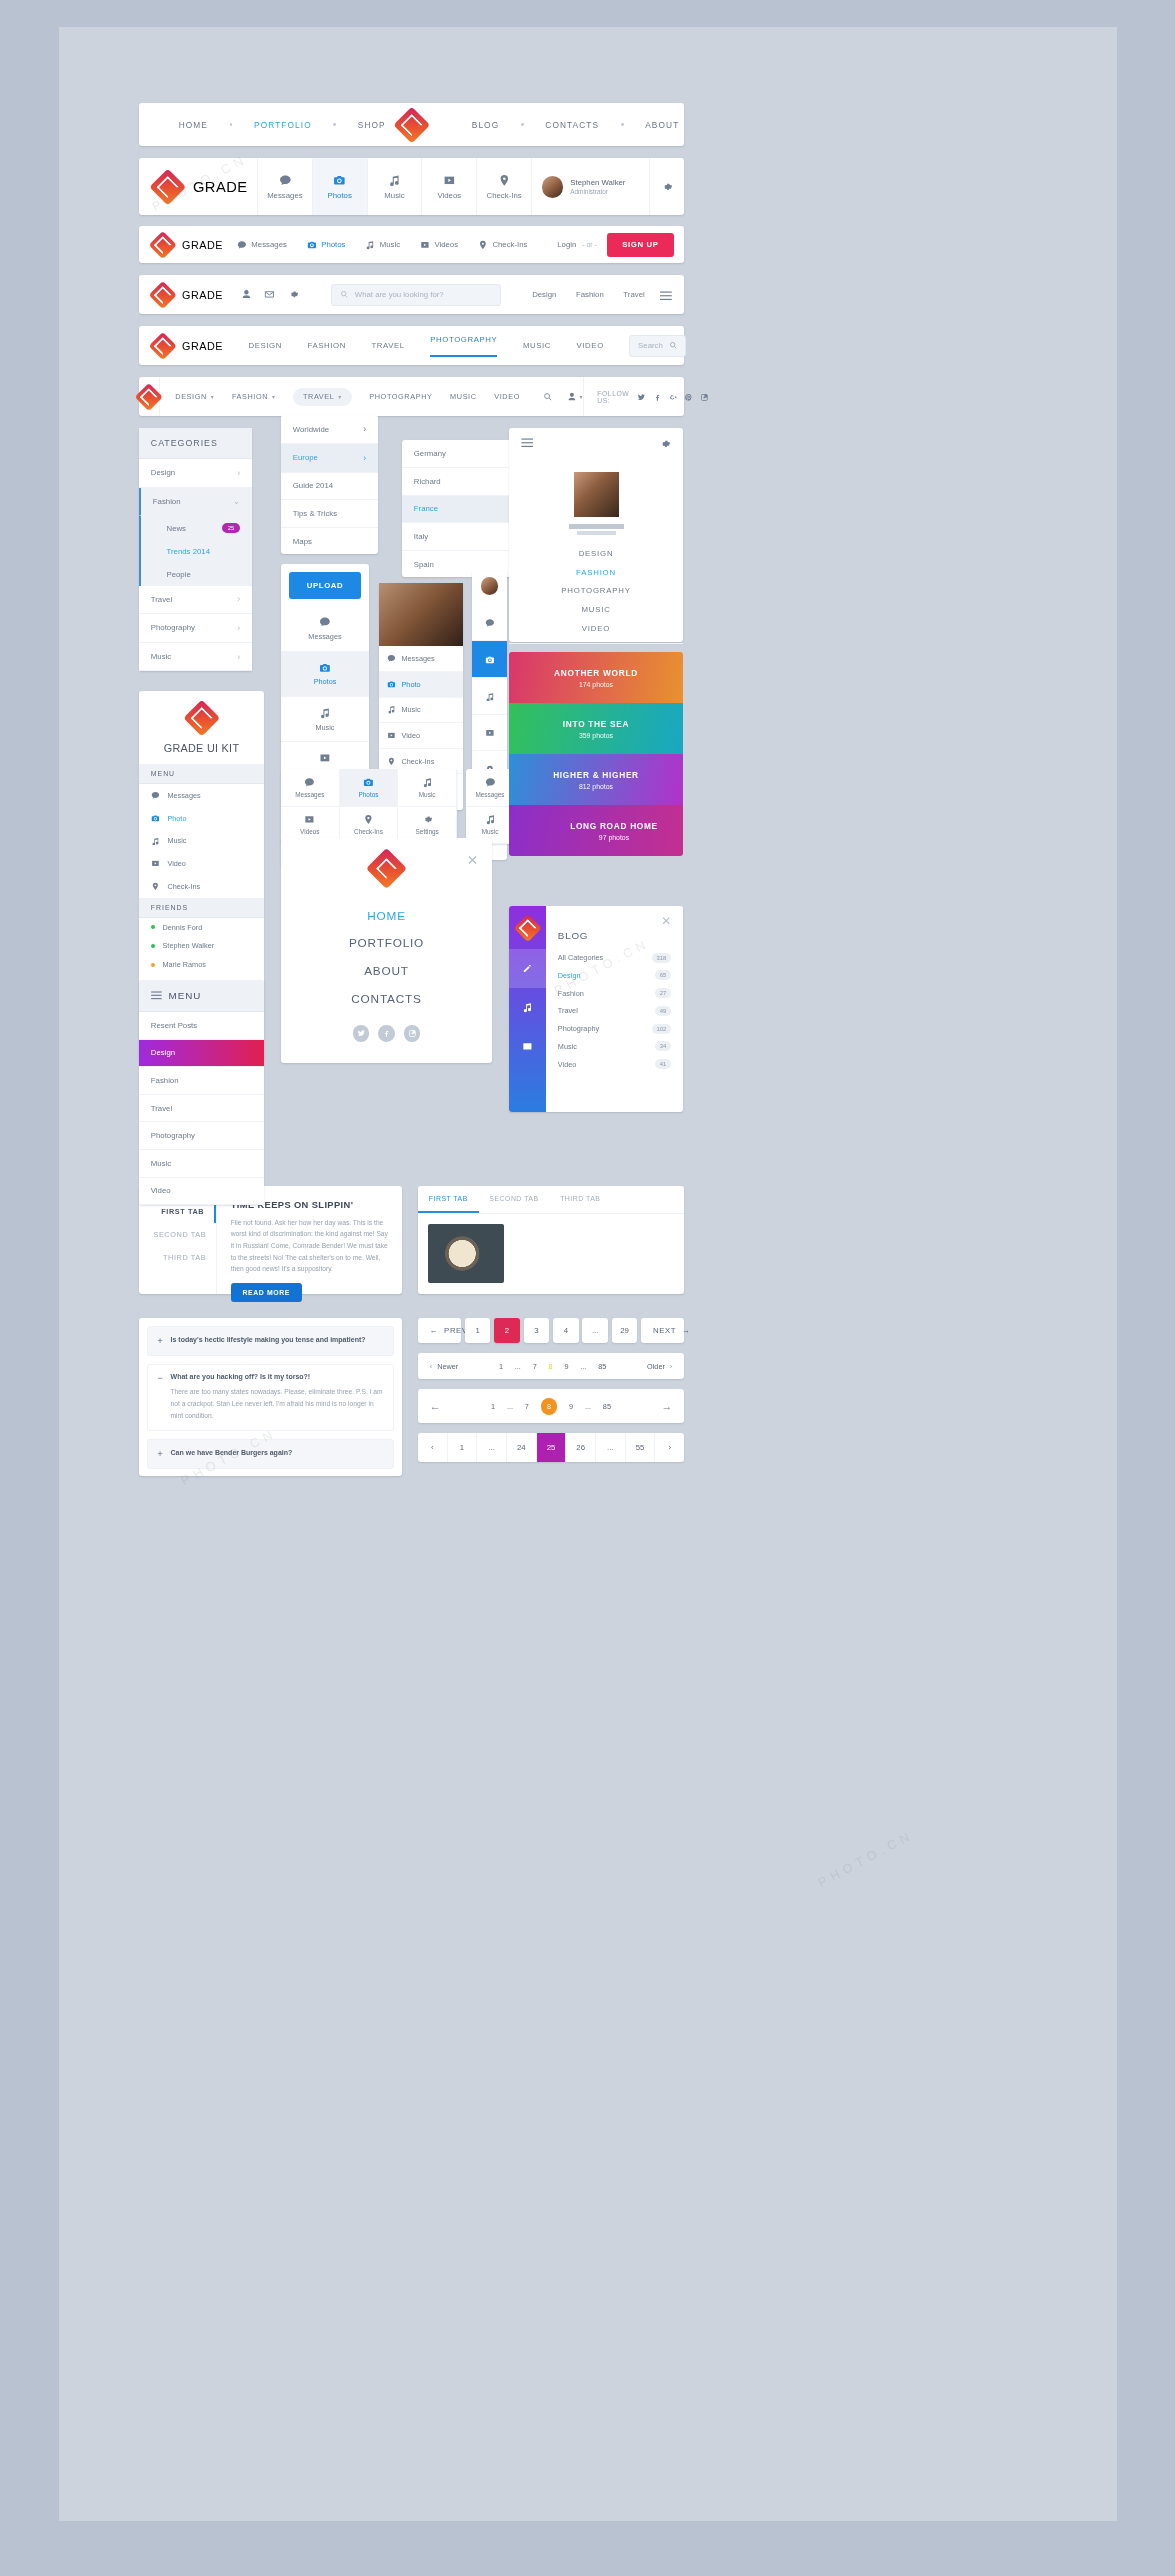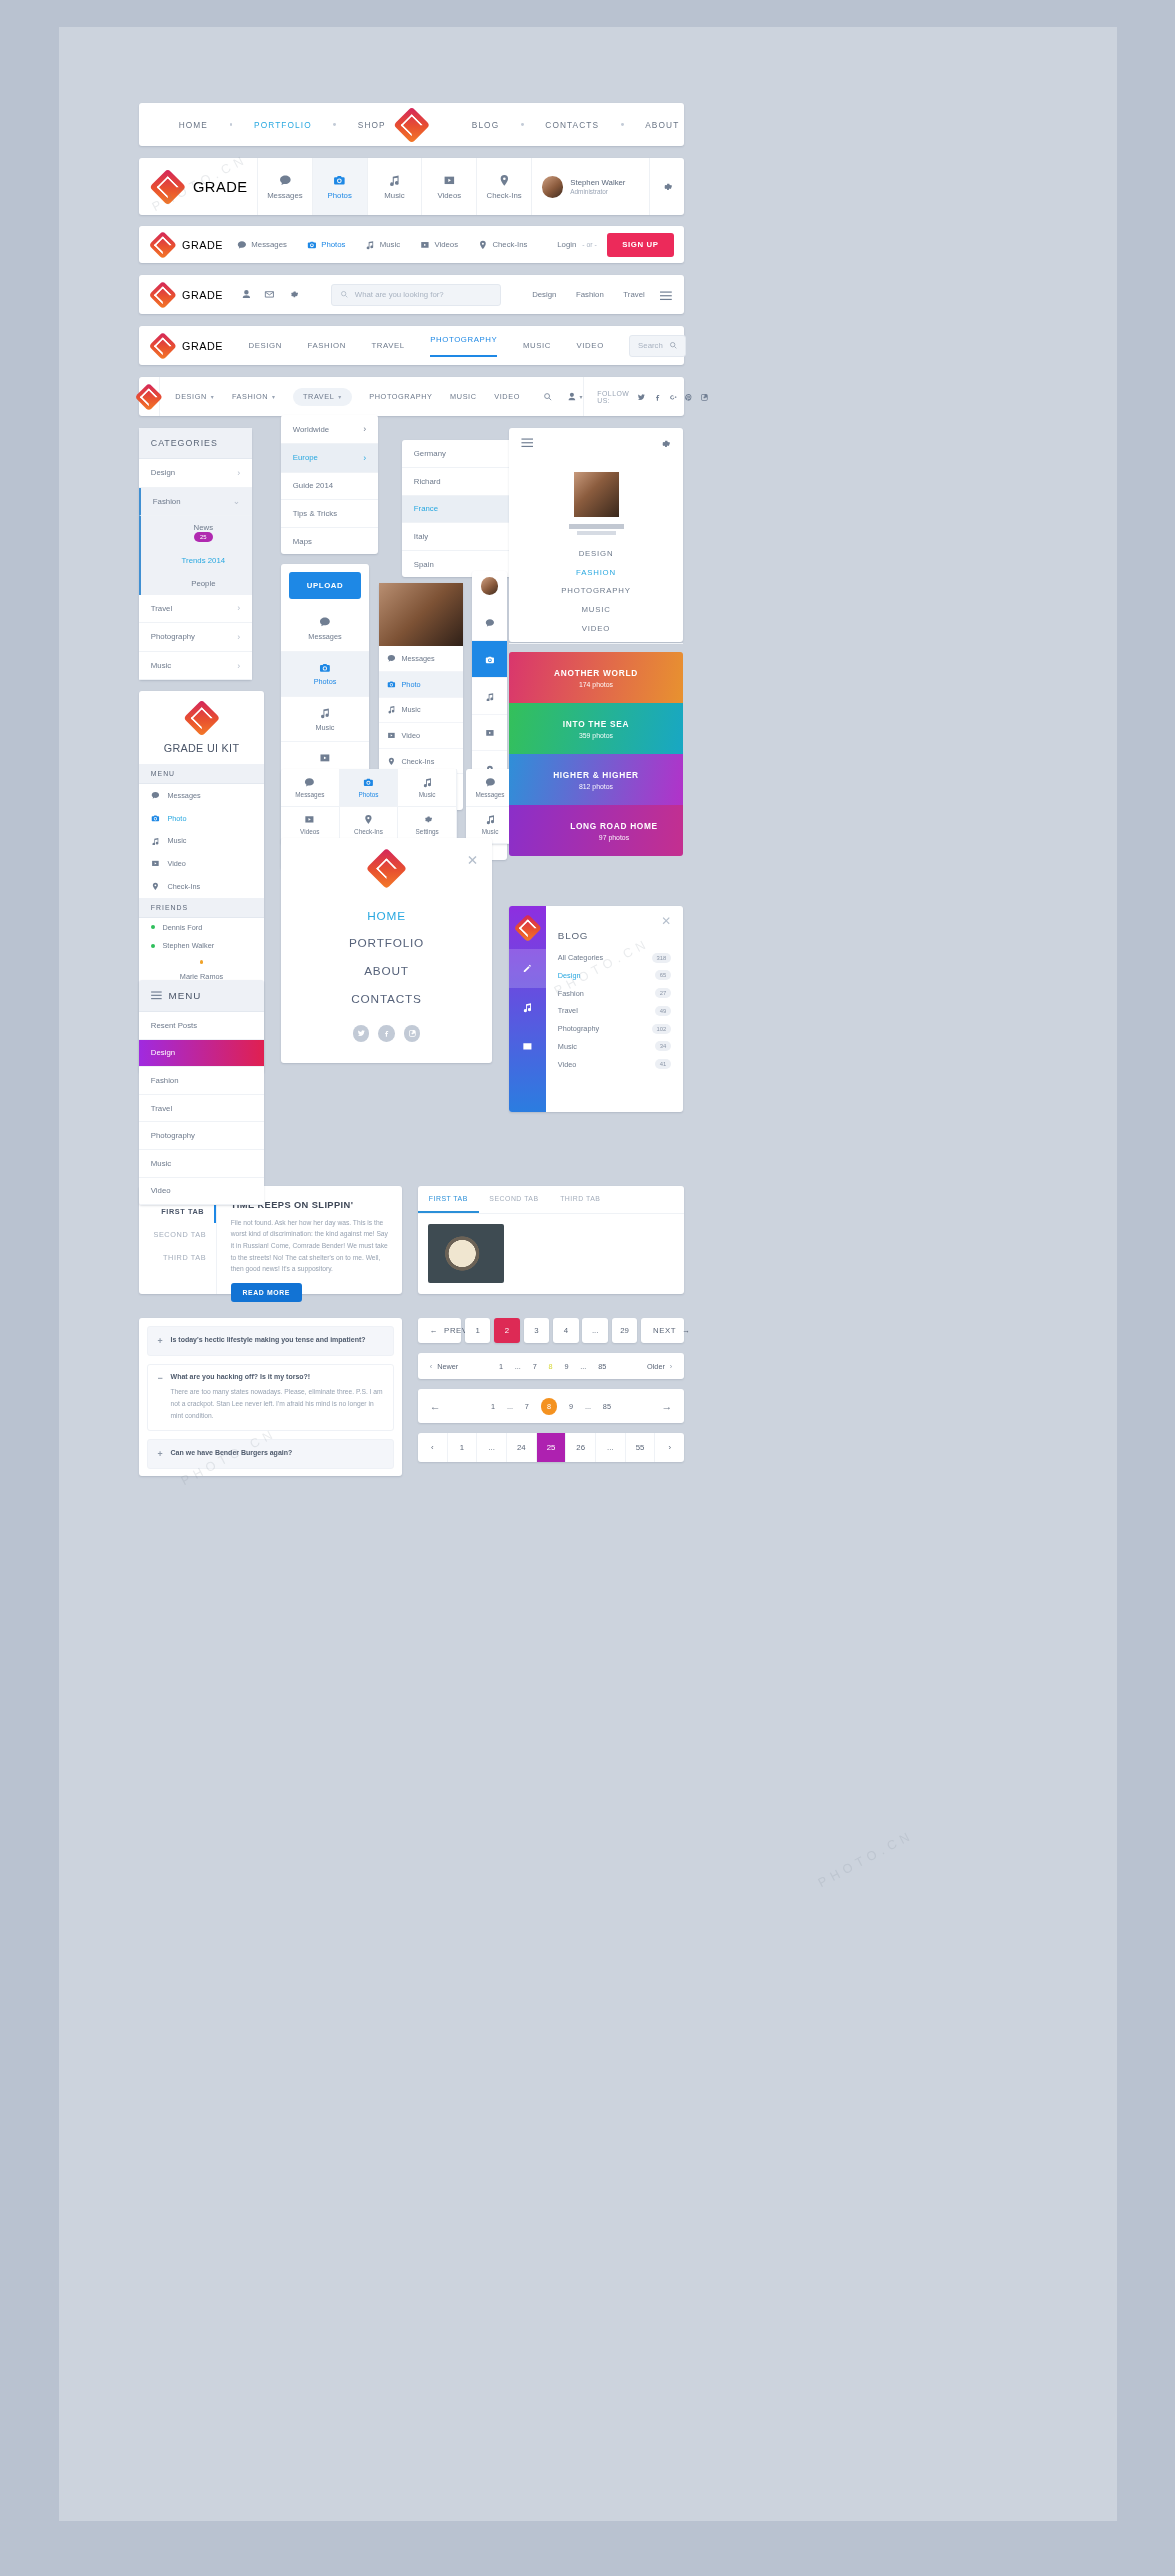--- a/index.html
+++ b/index.html
@@ -88,21 +88,21 @@
 
   
   #cats { left:0; top:325px; width:113px; }
   .pnl-h{ background:#eef1f6; padding:9.8px 11.8px; font-size:8.8px; letter-spacing:1px; color:#5b6678;
           border-bottom:1px solid #e3e8ef;}
   .cat{ padding:8.8px 11.8px; font-size:7.8px; color:#6e7a8c; display:flex; justify-content:space-between;
         align-items:center; border-bottom:1px solid #eff2f6; background:#fff;}
   .cat.open{ background:#eef1f6; border-left:2px solid #3f8fd2; }
   .sub{ background:#eef1f6; border-left:2px solid #3f8fd2; }
   .sub .s{ padding:6.9px 11.8px 6.9px 25.5px; font-size:7.8px; color:#6e7a8c; display:flex;
-           justify-content:space-between; align-items:center;flex-direction:column;}
+           justify-content:space-between; align-items:center;}
   .sub .s.on{ color:#29a8e0; }
   .badge{ background:#b029b0; color:#fff; font-size:5.9px; border-radius:7.8px; padding:2px 5.9px;}
 
   
   #dd1 { left:142px; top:312px; width:97px; }
   #dd2 { left:263px; top:337px; width:113px; }
   .dd i{ display:block; padding:8.8px 11.8px; font-size:7.8px; color:#6e7a8c; font-style:normal;
          border-bottom:1px solid #eff2f6; display:flex; justify-content:space-between; align-items:center;}
   .dd i.on{ background:#e9eef4; color:#29a8e0; }
   .dd i:last-child{ border-bottom:none; }
@@ -1032,21 +1032,21 @@
   <div class="pnl-h" style="padding:5.9px 11.8px;font-size:6.9px;">FRIENDS</div>
   <div id="t-kitfriends">
           <div style="padding:4.9px 11.8px;display:flex;align-items:center;gap:7.8px;font-size:7.3px;color:#6e7a8c;">
             <span style="width:3.9px;height:3.9px;border-radius:50%;background:#2fbf5c;flex:none;"></span>
             <span>Dennis Ford</span>
           </div>
           <div style="padding:4.9px 11.8px;display:flex;align-items:center;gap:7.8px;font-size:7.3px;color:#6e7a8c;">
             <span style="width:3.9px;height:3.9px;border-radius:50%;background:#2fbf5c;flex:none;"></span>
             <span>Stephen Walker</span>
           </div>
-          <div style="padding:4.9px 11.8px;display:flex;align-items:center;gap:7.8px;font-size:7.3px;color:#6e7a8c;flex-direction:column;">
+          <div style="padding:4.9px 11.8px;display:flex;align-items:center;gap:7.8px;font-size:7.3px;color:#6e7a8c;">
             <span style="width:3.9px;height:3.9px;border-radius:50%;background:#f0a32a;flex:none;"></span>
             <span>Marie Ramos</span>
           </div>
           <div style="padding:4.9px 11.8px;display:flex;align-items:center;gap:7.8px;font-size:7.3px;color:#6e7a8c;">
             <span style="width:3.9px;height:3.9px;border-radius:50%;background:#f0a32a;flex:none;"></span>
             <span>Richard Sanchez</span>
           </div>
           <div style="padding:4.9px 11.8px;display:flex;align-items:center;gap:7.8px;font-size:7.3px;color:#6e7a8c;">
             <span style="width:3.9px;height:3.9px;border-radius:50%;background:#d6245a;flex:none;"></span>
             <span>Jack Shaw</span>

